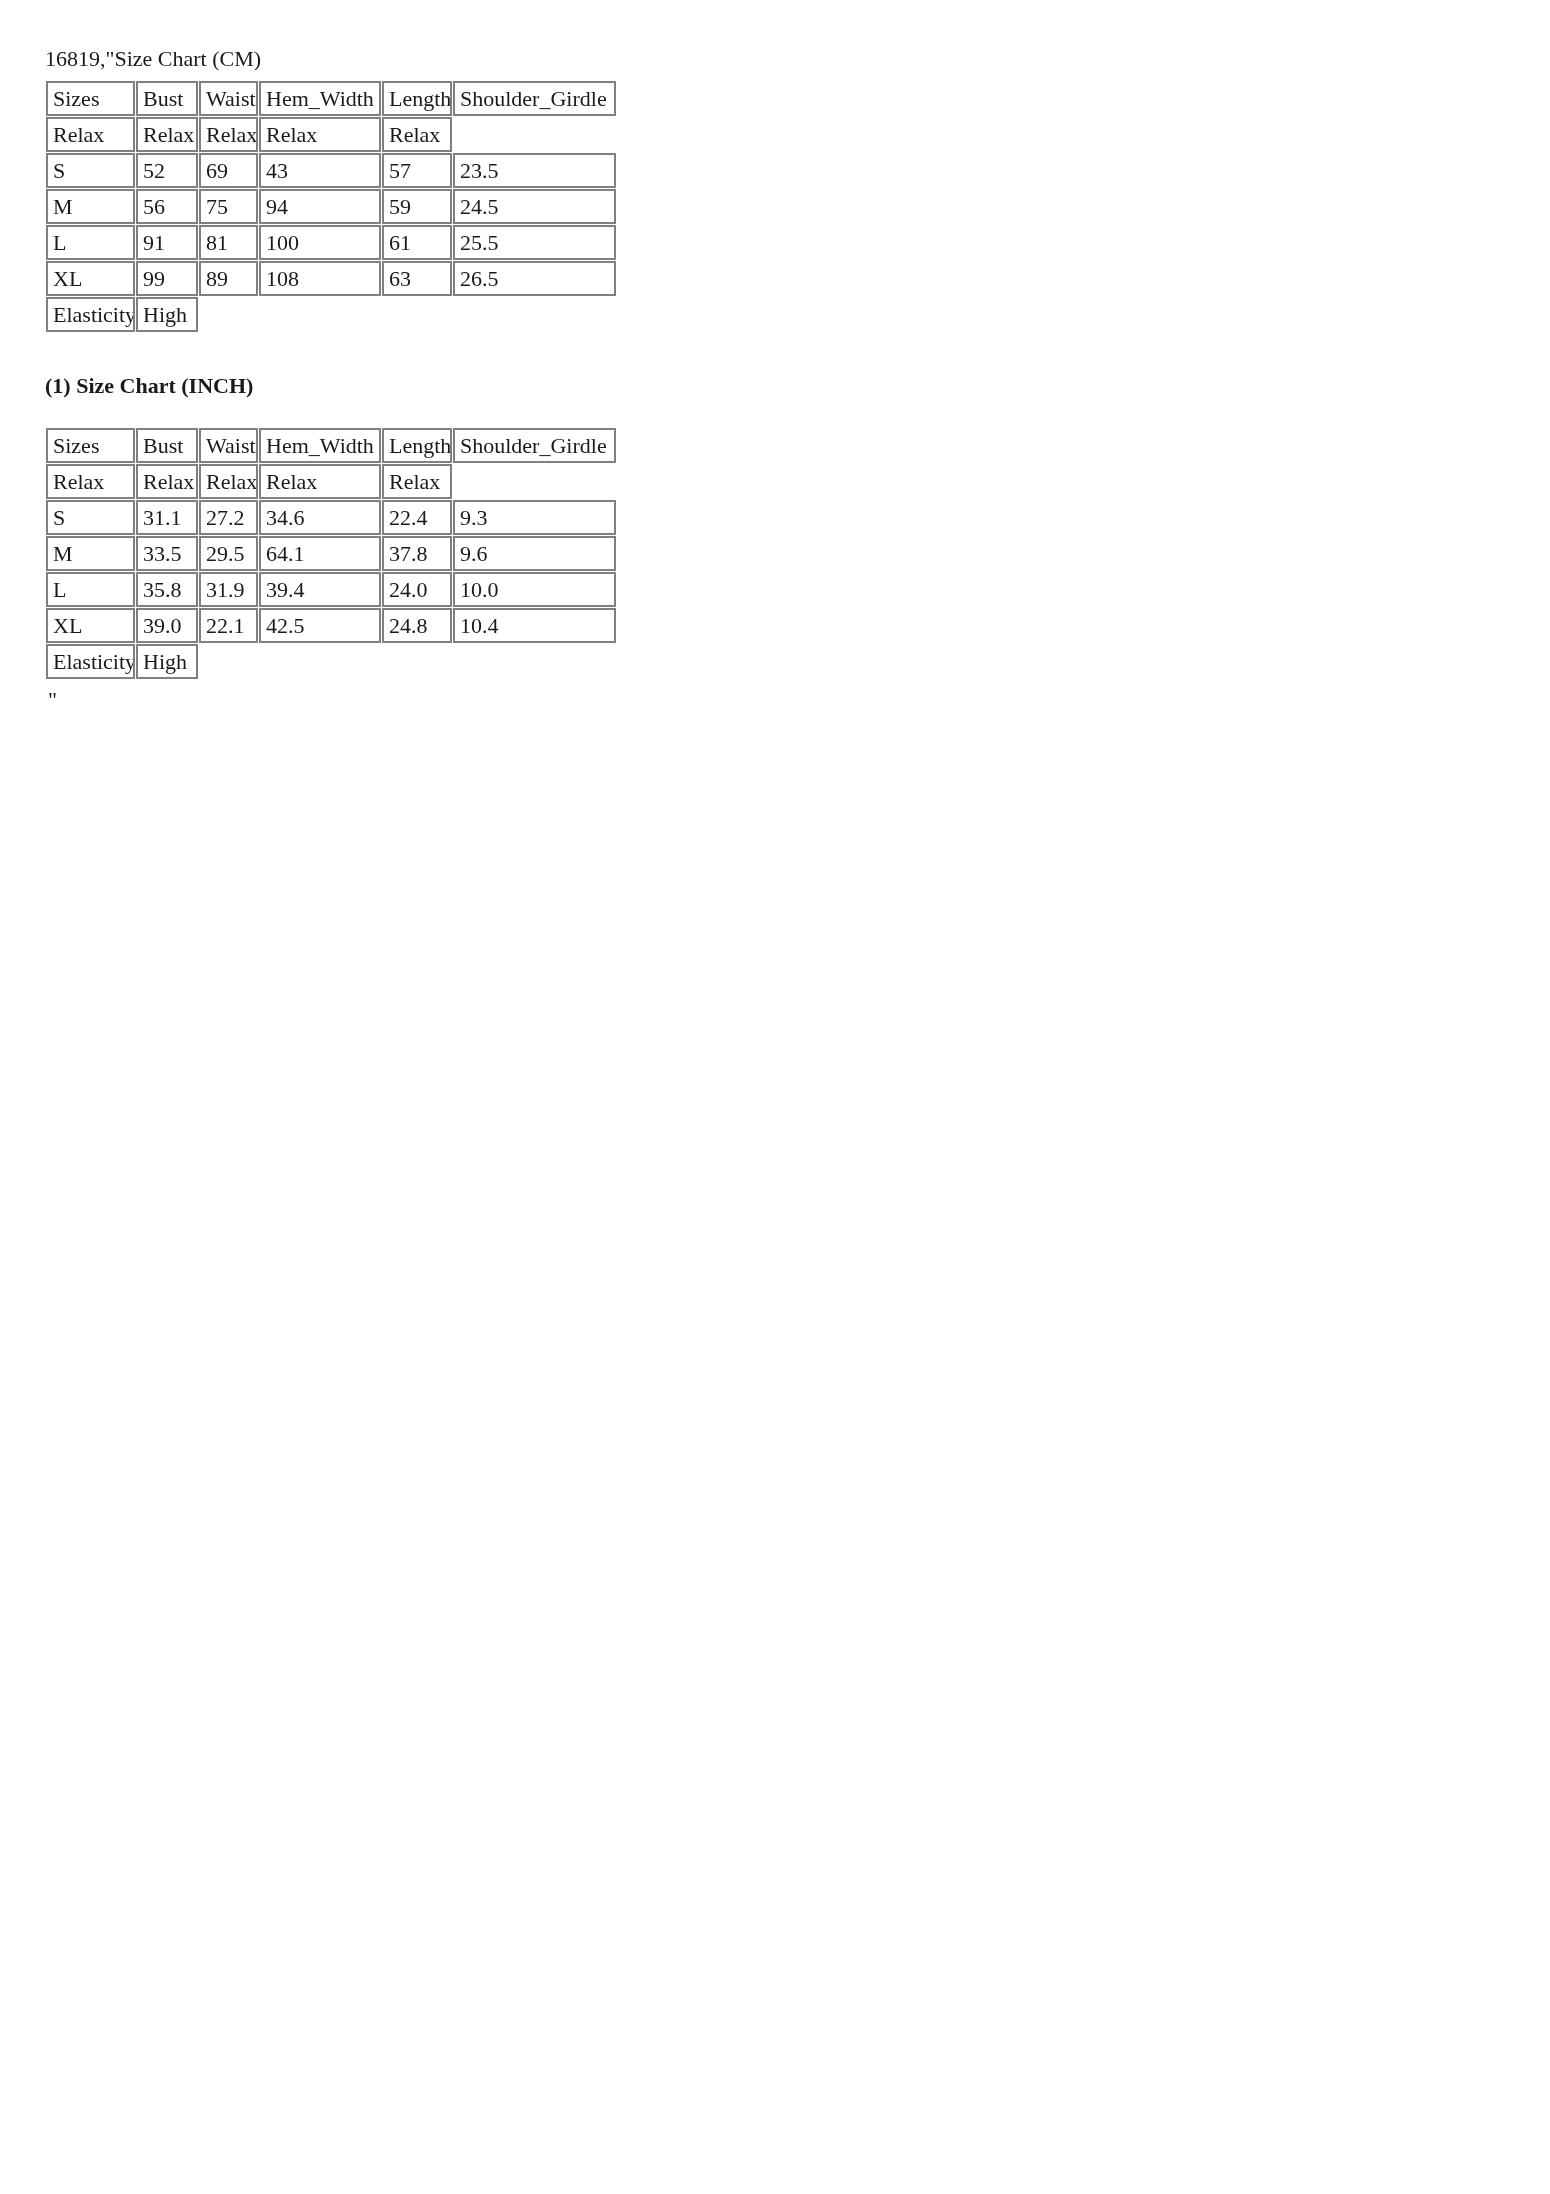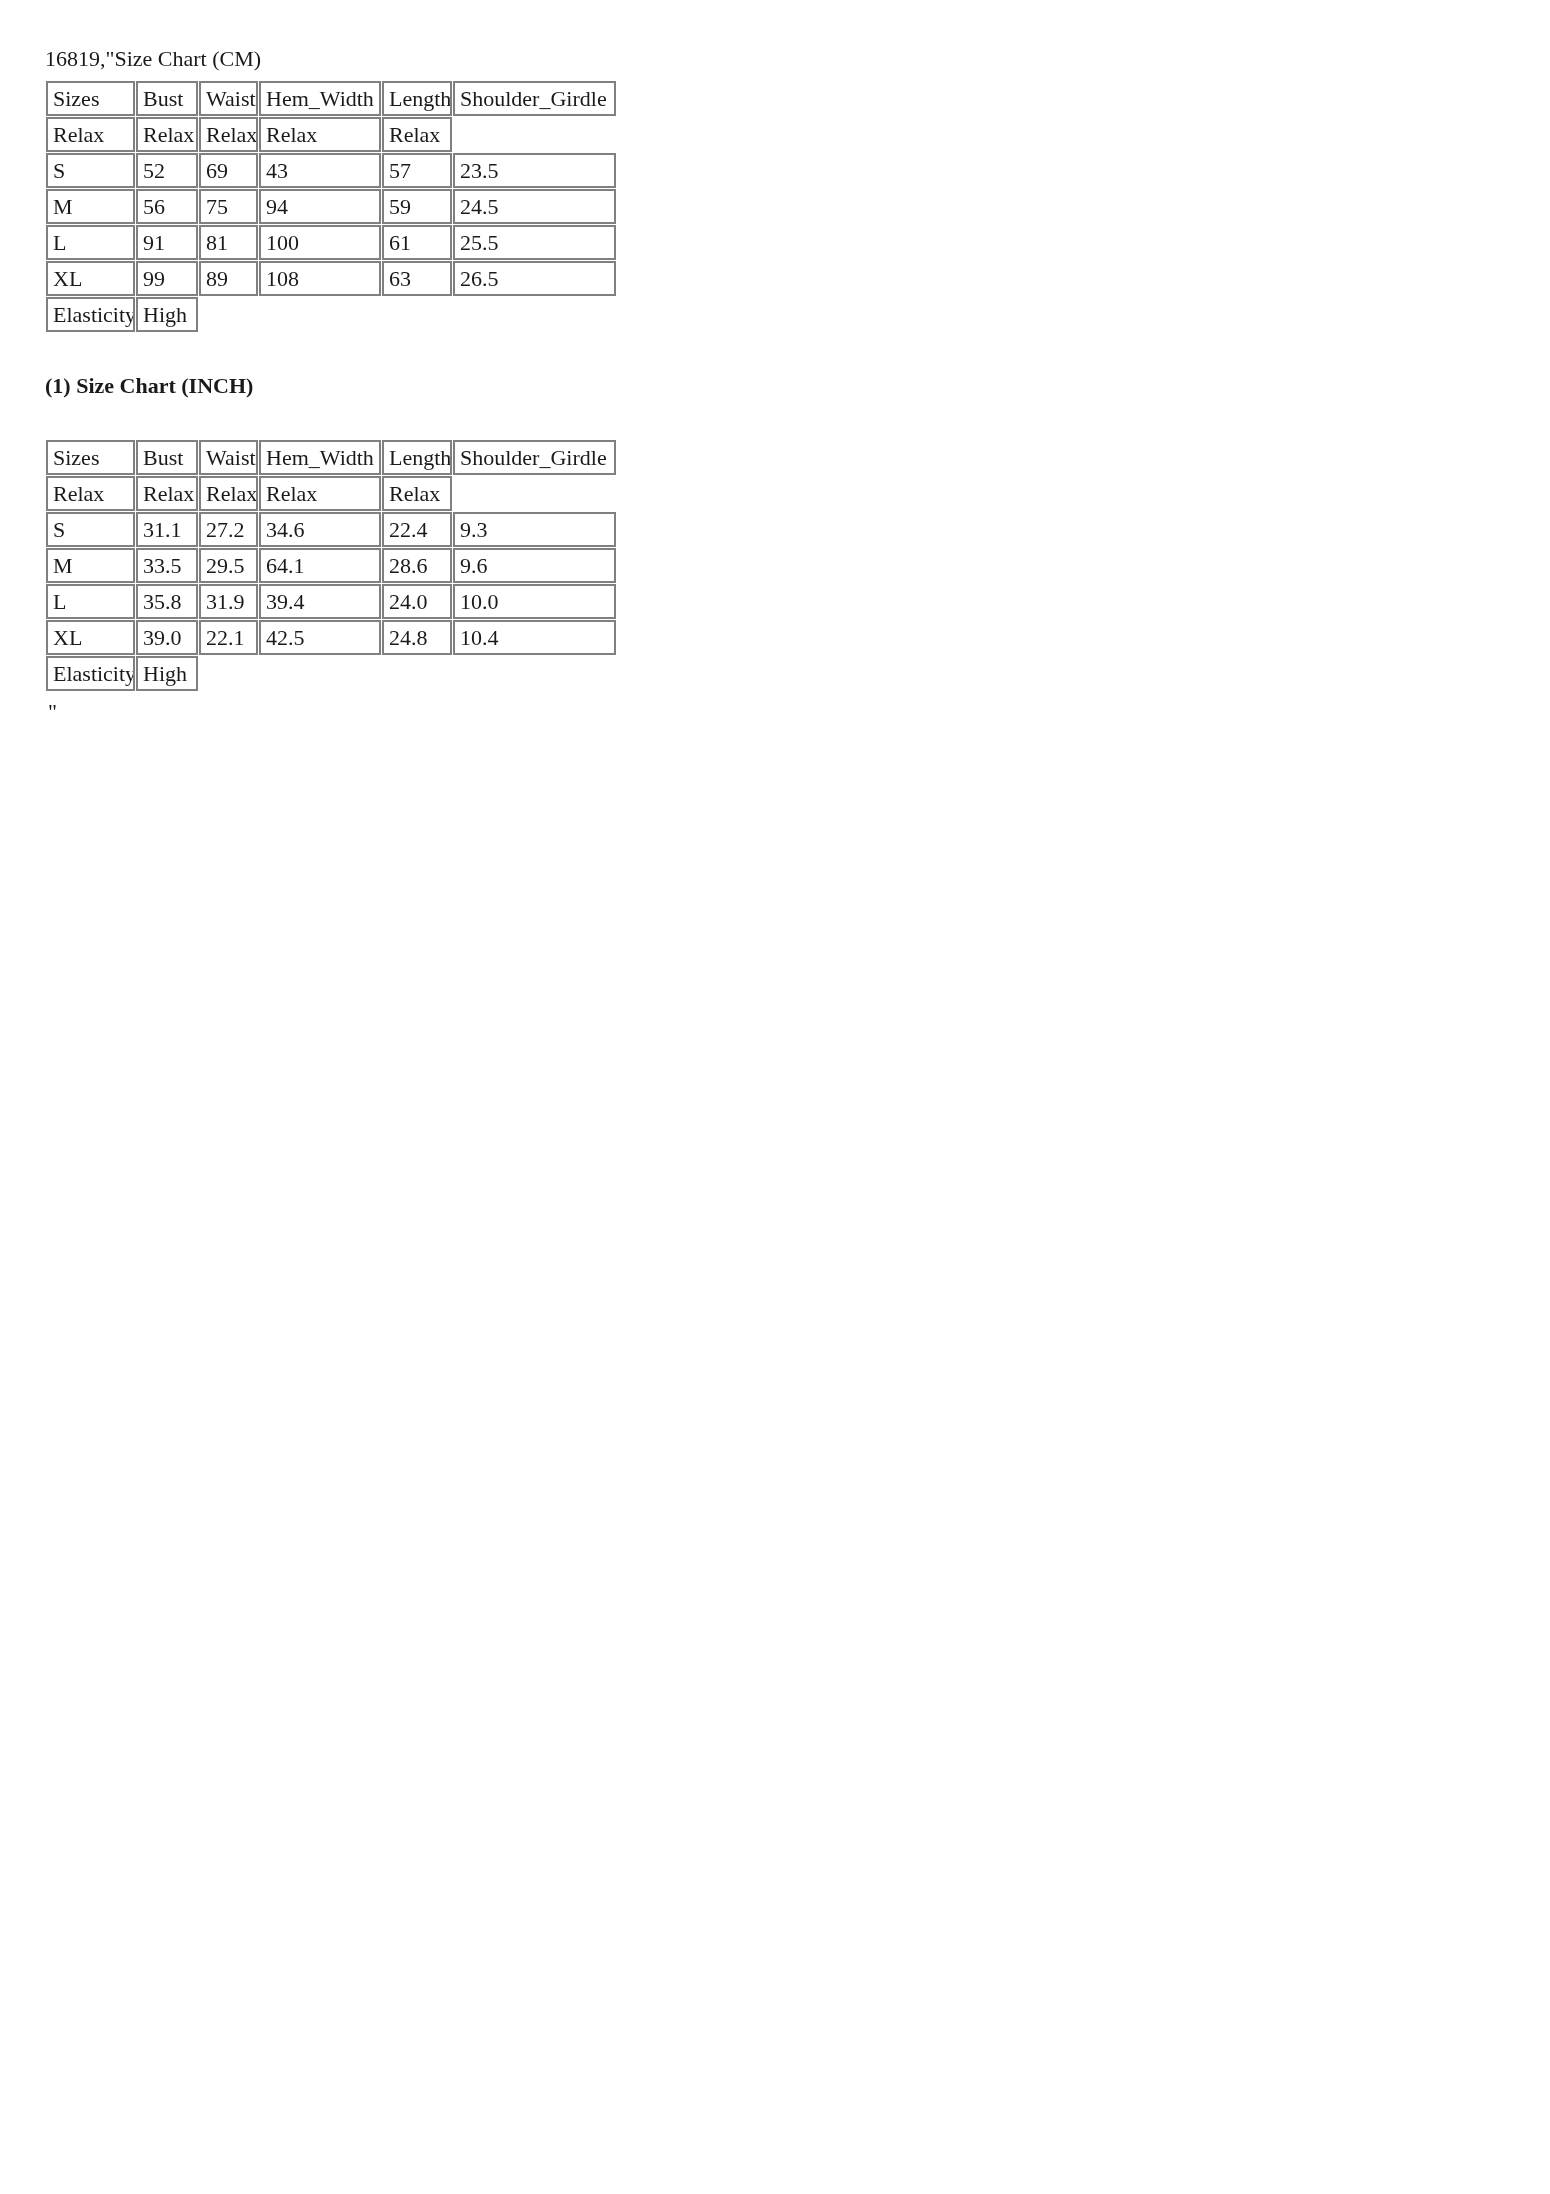--- a/index.html
+++ b/index.html
@@ -21,21 +21,21 @@
     font-size: 22px;
     line-height: 26px;
     font-weight: normal;
     margin: 0 0 8px 0;
     white-space: pre;
   }
   .section-title {
     font-size: 22px;
     line-height: 26px;
     font-weight: bold;
-    margin: 40px 0 40px 0;
+    margin: 40px 0 28px 0;
     white-space: pre;
   }
   table.size-chart {
     border-collapse: separate;
     border-spacing: 1px;
     table-layout: fixed;
     width: 570px;
   }
   table.size-chart td {
     box-sizing: border-box;
@@ -164,21 +164,21 @@
         <td>27.2</td>
         <td>34.6</td>
         <td>22.4</td>
         <td>9.3</td>
       </tr>
       <tr>
         <td>M</td>
         <td>33.5</td>
         <td>29.5</td>
         <td>64.1</td>
-        <td>28.6</td>
+        <td>37.8</td>
         <td>9.6</td>
       </tr>
       <tr>
         <td>L</td>
         <td>35.8</td>
         <td>31.9</td>
         <td>39.4</td>
         <td>24.0</td>
         <td>10.0</td>
       </tr>

